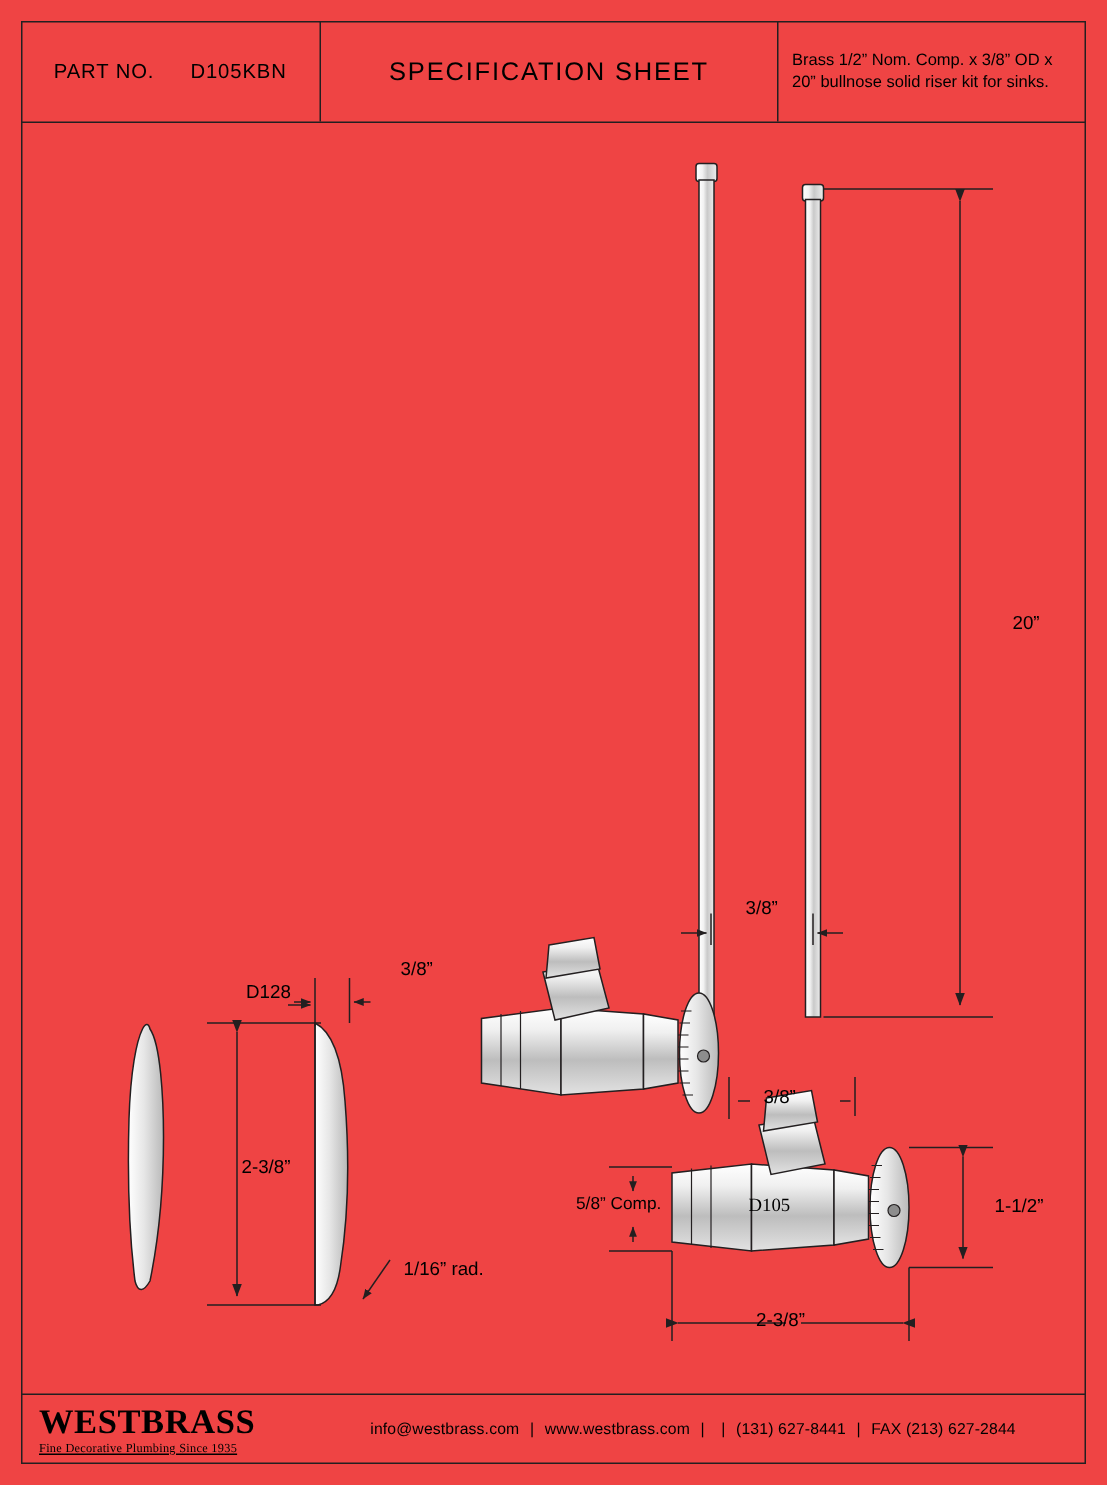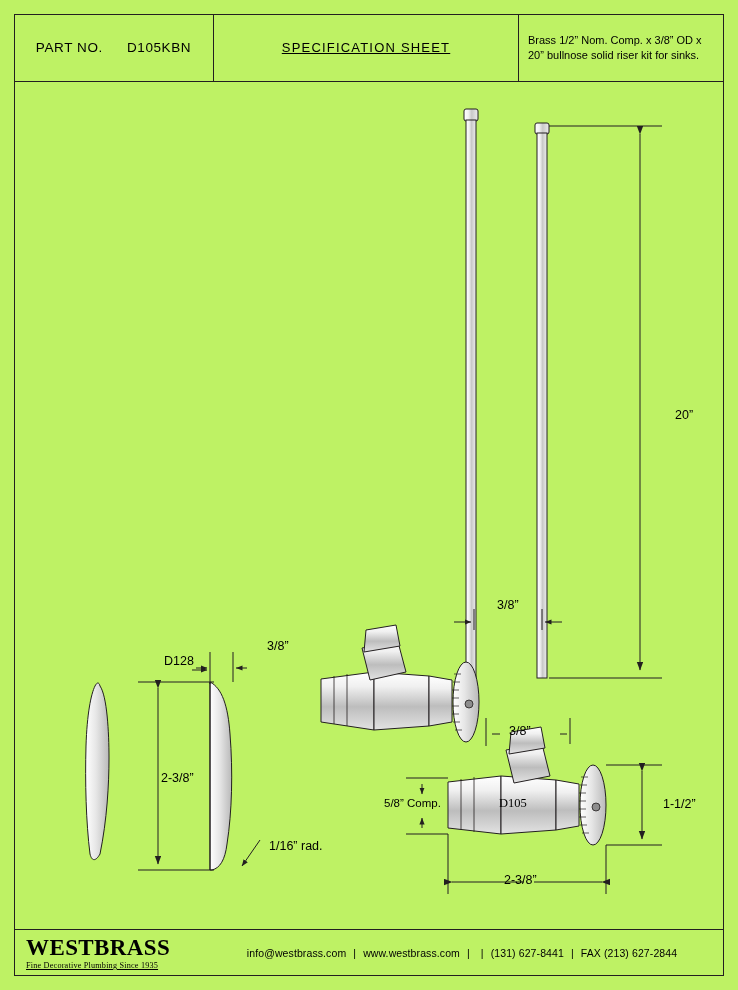--- a/index.html
+++ b/index.html
@@ -9,21 +9,21 @@
   }
   body {
     font-family: "Liberation Sans", sans-serif;
     color: #000000;
   }
   #sheet {
     position: relative;
     width: 738px;
     height: 990px;
     margin: 0 auto;
-    background: #bef264;
+    background: #ef4444;
     overflow: hidden;
   }
   .frame {
     position: absolute;
     left: 14px;
     top: 14px;
     width: 710px;
     height: 962px;
     border: 1.5px solid #231f20;
     box-sizing: border-box;
@@ -55,23 +55,22 @@
   }
   .hdr-part .num {
     font-size: 13.5px;
     letter-spacing: 0.6px;
     margin-left: 24px;
   }
   .hdr-title {
     width: 305px;
     border-right: 1.5px solid #231f20;
     justify-content: center;
-    font-size: 13px;
+    font-size: 17px;
     letter-spacing: 1.2px;
-    text-decoration: underline;
   }
   .hdr-desc {
     flex: 1;
     padding: 7px 9px;
     align-items: flex-start;
     font-size: 11px;
     line-height: 1.35;
   }
   
   .footer {

